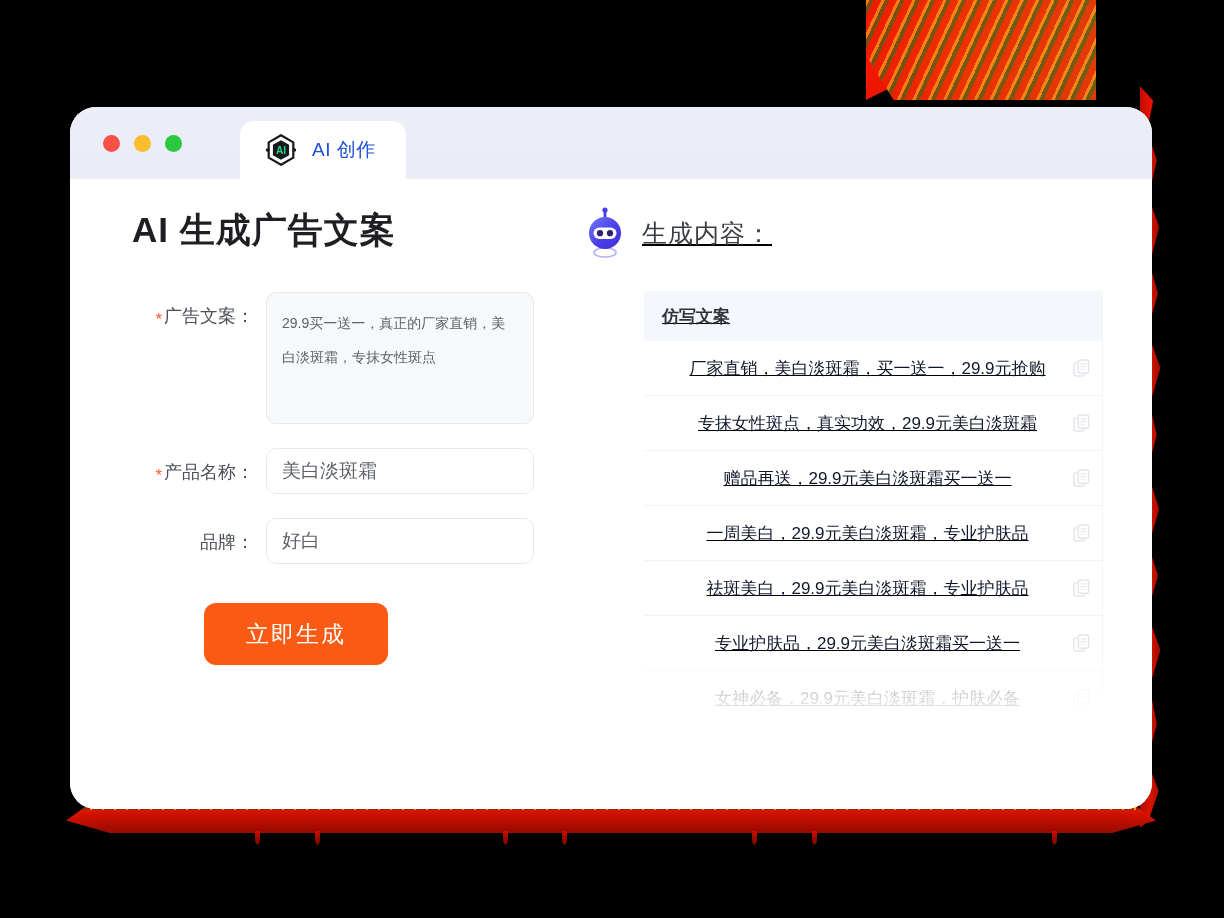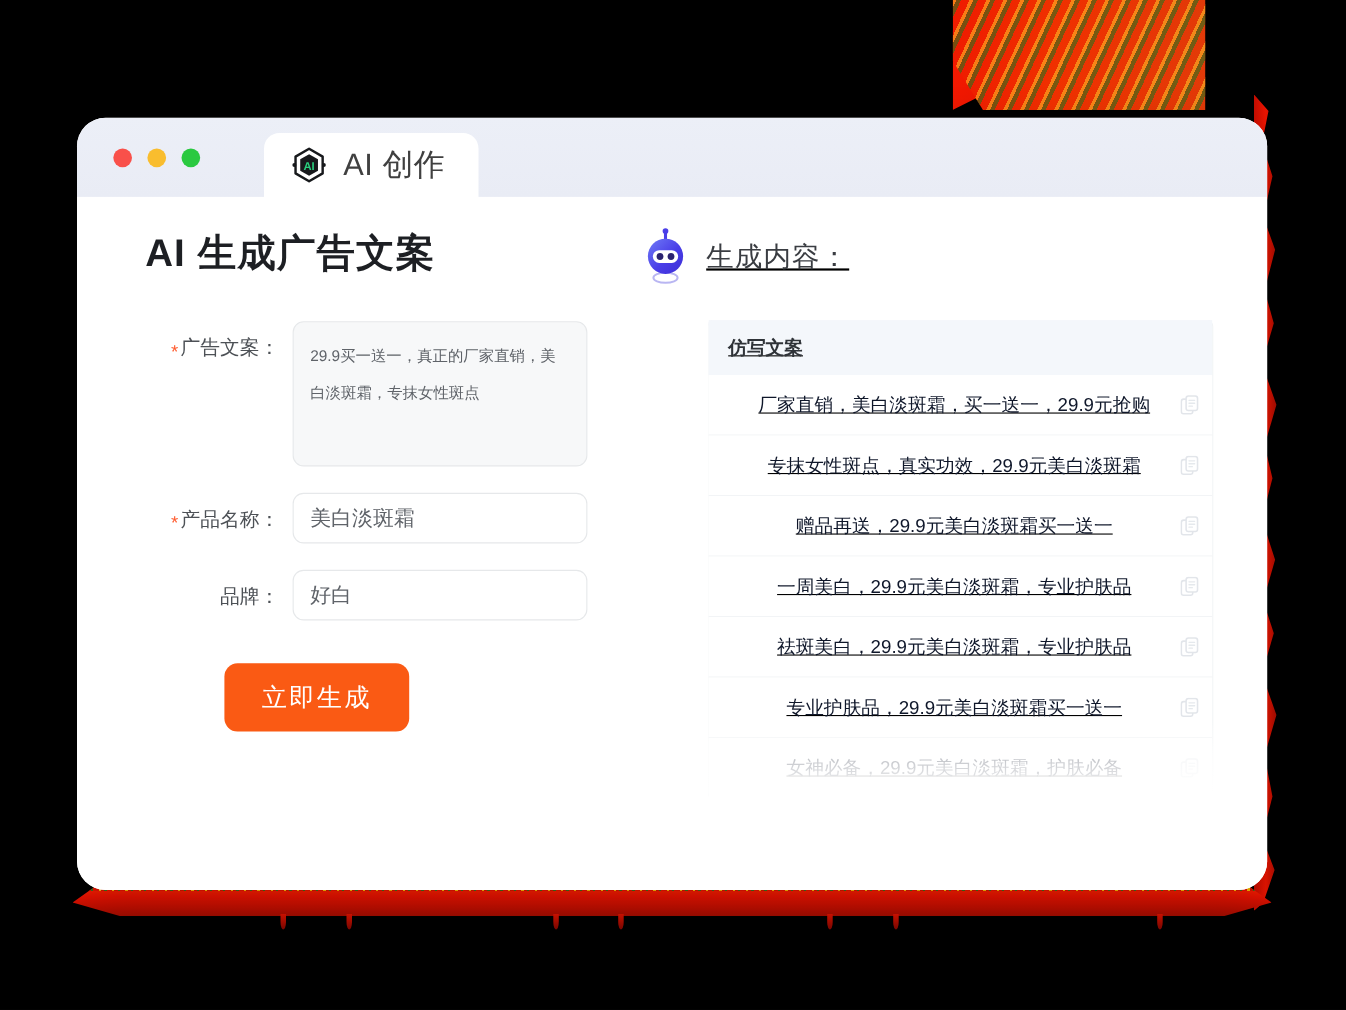--- a/index.html
+++ b/index.html
@@ -124,22 +124,22 @@
     top: 14px;
     height: 58px;
     padding: 0 30px 0 24px;
     display: flex;
     align-items: center;
     gap: 14px;
     background: #ffffff;
     border-radius: 14px 14px 0 0;
   }
   .tab-label {
-    font-size: 28px;
-    color: #404040;
+    font-size: 19px;
+    color: #1d4ed8;
     letter-spacing: .5px;
   }
 
   .ai-hex { width: 34px; height: 34px; display: block; }
 
   .content {
     display: flex;
     height: 630px;
     background: #ffffff;
     padding: 28px 0 0 0;
@@ -207,21 +207,21 @@
     display: flex;
     align-items: center;
     font-size: 19px;
     color: #5f6369;
   }
 
   .generate-btn {
     position: absolute;
     left: 134px;
     top: 396px;
-    width: 168px;
+    width: 184px;
     height: 62px;
     border: none;
     border-radius: 12px;
     background: #fa5a14;
     color: #ffffff;
     font-size: 23px;
     font-family: Liberation Mono, monospace;
     letter-spacing: 2px;
     cursor: pointer;
   }

